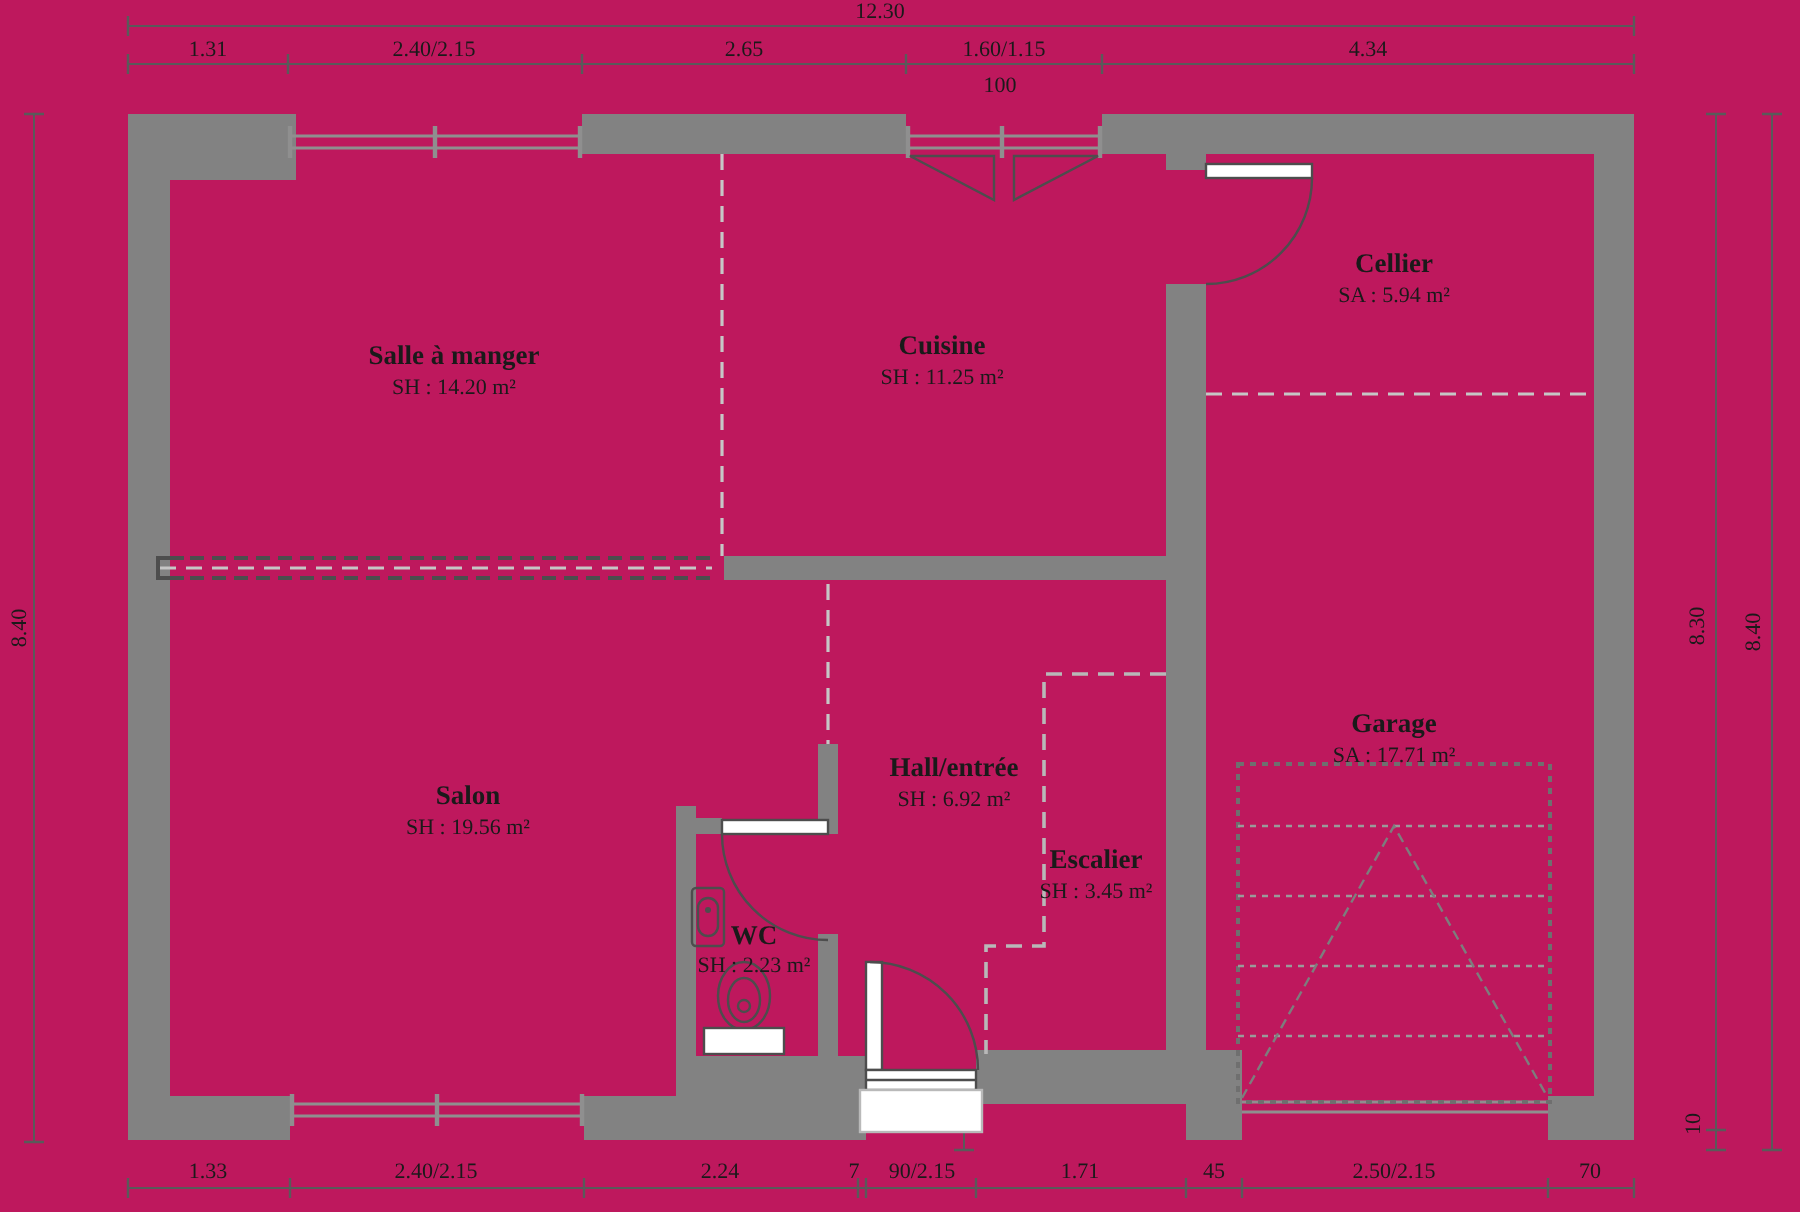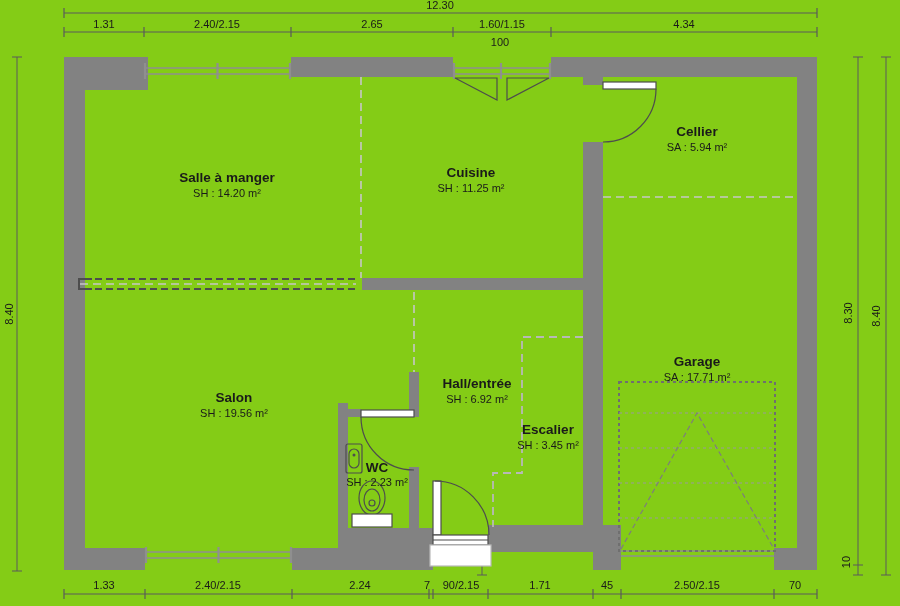--- a/index.html
+++ b/index.html
@@ -1,17 +1,17 @@
 <!DOCTYPE html>
 <html style="--wall: #828282; --line: #4d4d4d; --dash-light: #c6c6c6; --text: #1a1a1a;"><head>
 <meta charset="utf-8">
 <style>
   html,body{margin:0;padding:0;background:#ffffff;}
-  #stage{position:relative;width:900px;height:606px;background:#84cc16;overflow:hidden;
-         font-family:Liberation Sans, sans-serif;}
+  #stage{position:relative;width:900px;height:606px;background:#be185d;overflow:hidden;
+         font-family:Liberation Serif, serif;}
   svg{position:absolute;top:0;left:0;}
   .wall{fill:var(--wall,#828282);stroke:none;}
   .thin{fill:none;stroke:var(--line,#4d4d4d);stroke-width:1.2;}
   .leaf{fill:#ffffff;stroke:var(--line,#4d4d4d);stroke-width:1.2;}
   .step{fill:#ffffff;stroke:#b9b9b9;stroke-width:1.2;}
   .win{stroke:#8f8f8f;stroke-width:1.6;fill:none;}
   .win-cap{stroke:#8f8f8f;stroke-width:2.2;fill:none;}
   .dash-dark{stroke:var(--line,#4d4d4d);stroke-width:2;stroke-dasharray:7 4;fill:none;}
   .dash-light{stroke:var(--dash-light,#c6c6c6);stroke-width:1.6;stroke-dasharray:8 5;fill:none;}
   .dash-esc{stroke:#b8b8b8;stroke-width:1.8;stroke-dasharray:8 5;fill:none;}

